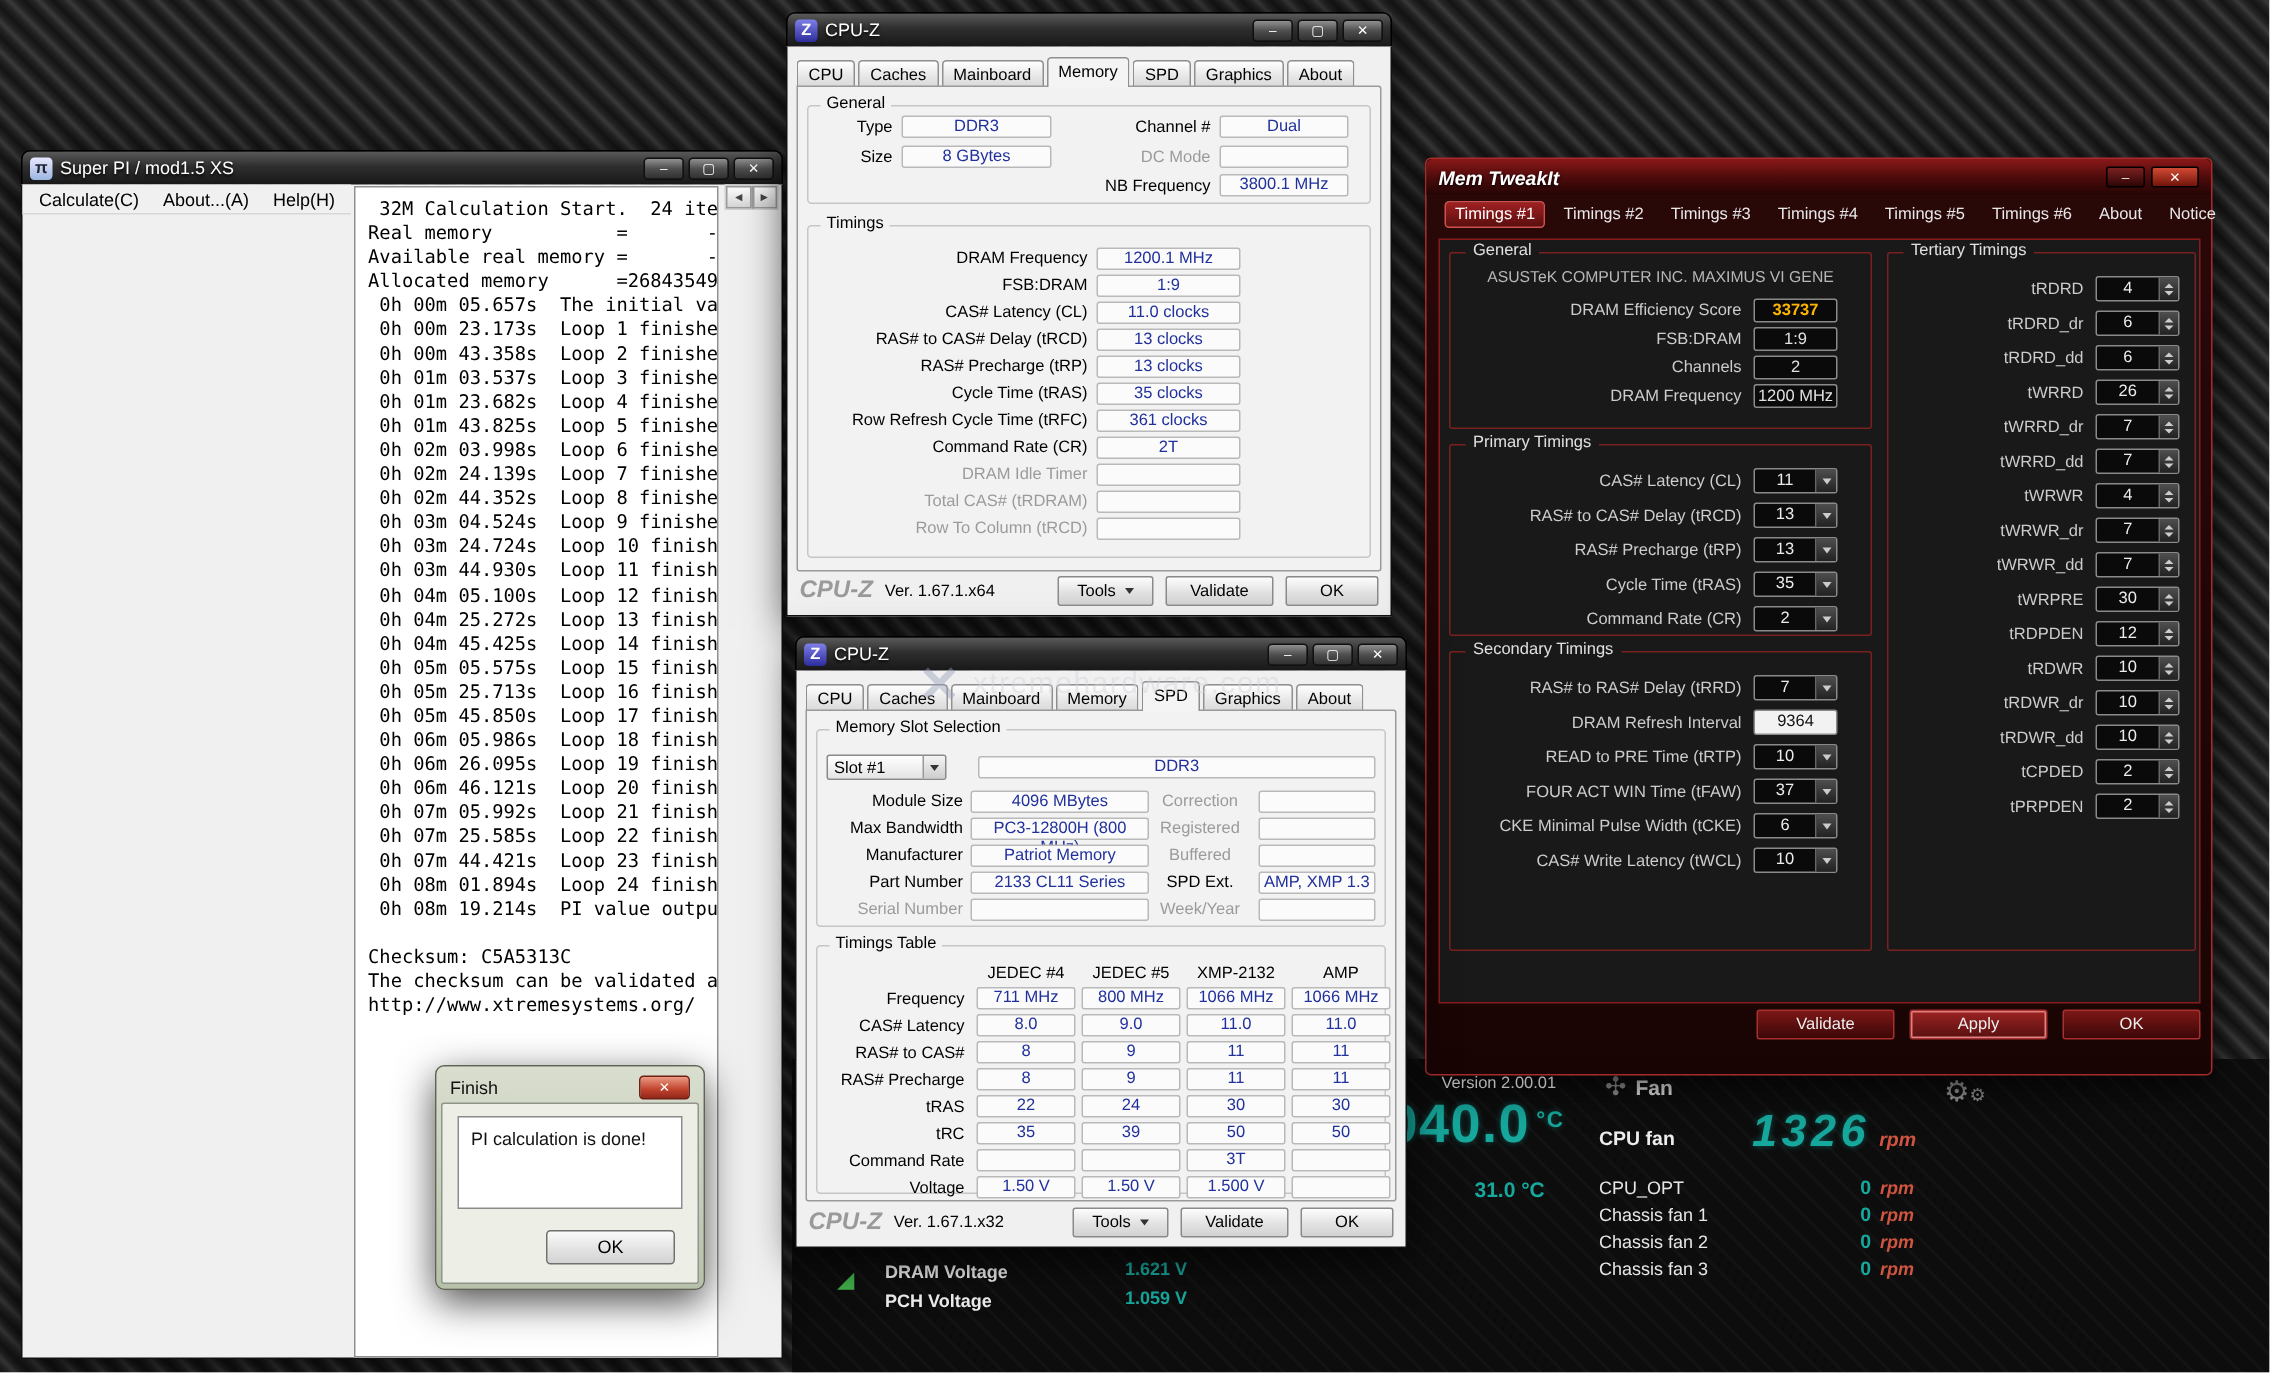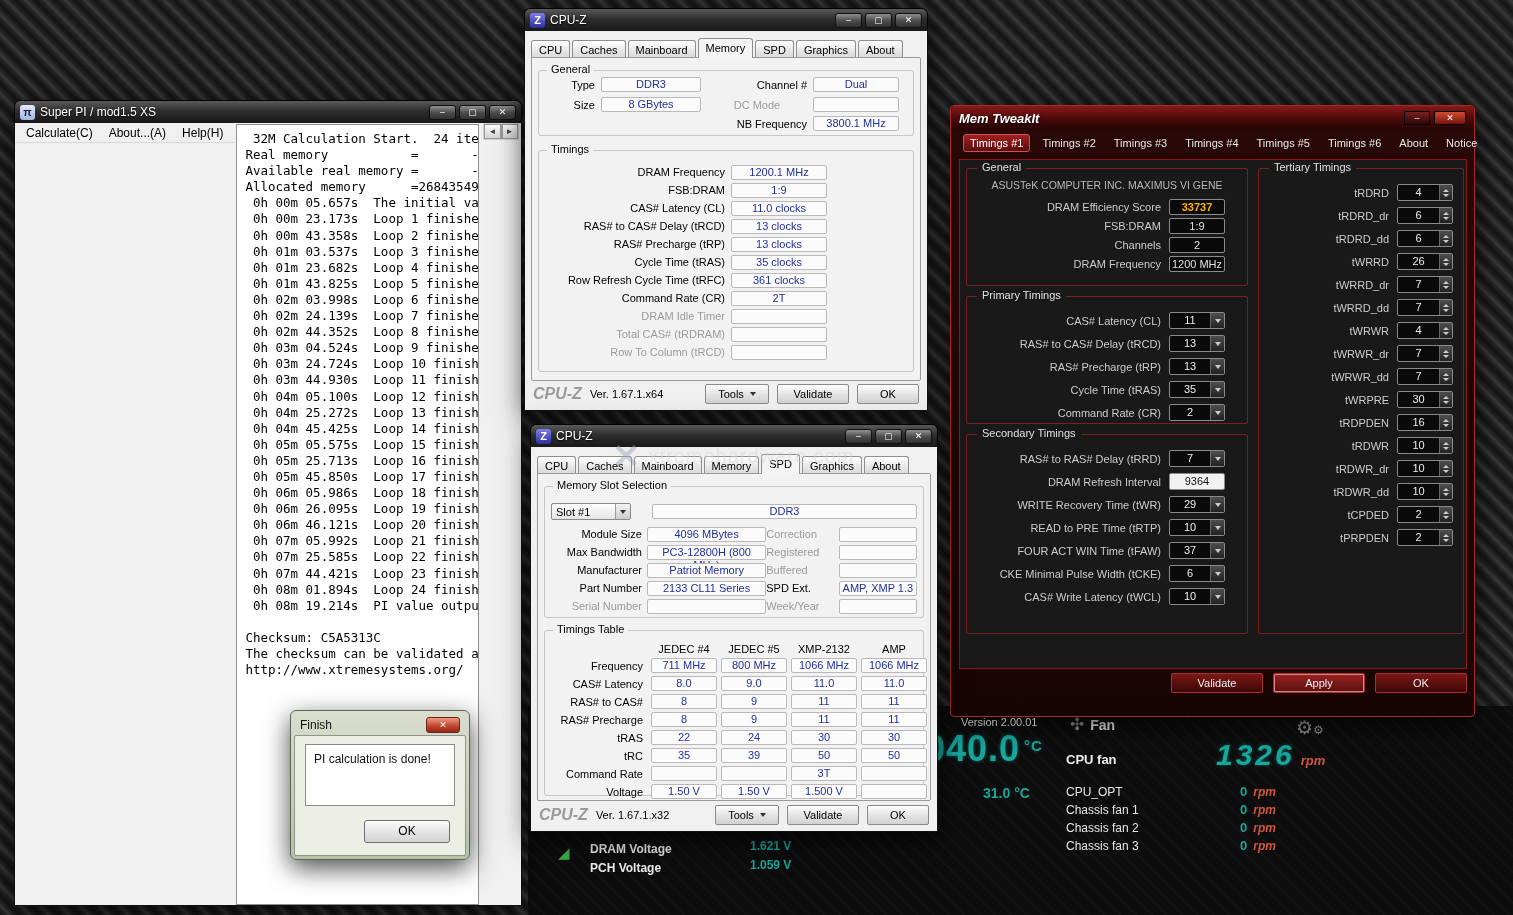--- a/index.html
+++ b/index.html
@@ -45,42 +45,42 @@
   background:linear-gradient(#ffffff,#e6e6e6 60%,#d9d9d9); margin-right:2px; white-space:nowrap; }
 .cz-tab.active { background:#f4f4f4; padding-bottom:4px; position:relative; z-index:3; }
 .cz-pane { position:absolute; left:6px; right:6px; top:26px; border:1px solid #9a9a9a; background:#f2f2f2;
   border-radius:0 2px 2px 2px; z-index:2; }
 .cz-group { position:absolute; left:6px; right:6px; border:1px solid #c6c6c6; border-radius:3px; }
 .cz-glabel { position:absolute; top:-8px; left:8px; background:#f2f2f2; padding:0 4px; font-size:11px; }
 .cz-box { border:1px solid #b9b9b9; background:#fbfbfb; color:#20309c; height:15px; line-height:13px;
   text-align:center; border-radius:2px; font-size:11px; }
 .abs { position:absolute; }
 .rlbl { text-align:right; }
-.muted { color:#9b9b9b;text-align:center; }
+.muted { color:#9b9b9b; }
 .cz-trows { position:absolute; top:12px; left:4px; right:4px; }
 .cz-trow { display:flex; align-items:center; height:18px; }
 .cz-tlbl { width:188px; text-align:right; padding-right:6px; }
 .cz-tbox { width:96px; }
 .cz-footer { position:absolute; left:8px; right:8px; bottom:5px; height:22px; display:flex; align-items:center; }
 .cz-brand { font-size:16px; font-style:italic; font-weight:bold; color:#9a9a9a; }
 .cz-ver { margin-left:8px; font-size:11px; }
 .cz-btn { height:20px; border:1px solid #8a8a8a; border-radius:2px;
   background:linear-gradient(#fdfdfd,#e2e2e2 55%,#d2d2d2); font-size:11px;
   display:flex; align-items:center; justify-content:center; }
 .cz-tools { width:64px; margin-left:auto; }
 .cz-validate { width:72px; margin-left:8px; }
 .cz-ok { width:62px; margin-left:8px; }
 .dd-tri { width:0; height:0; border-left:3px solid transparent; border-right:3px solid transparent;
   border-top:4px solid #333; margin-left:6px; }
 
 .spd-rows { position:absolute; top:14px; left:6px; right:6px; }
 .spd-row { display:flex; align-items:center; height:18px; }
 .spd-lbl { width:98px; text-align:right; padding-right:5px; }
 .spd-box { width:122px; }
-.spd-rlbl { width:74px; text-align:left; padding-right:5px; }
+.spd-rlbl { width:74px; text-align:center; padding-right:5px; }
 .spd-rbox { width:80px; }
 .spd-slotrow { display:flex; align-items:center; height:21px; margin-bottom:3px; }
 .spd-select { width:80px; height:17px; border:1px solid #8a8a8a; border-radius:2px;
   background:linear-gradient(#ffffff,#e4e4e4); display:flex; align-items:center; overflow:hidden; }
 .spd-select .sval { flex:1; padding-left:4px; font-size:11px; }
 .spd-select .sdd { width:15px; height:100%; background:linear-gradient(#f4f4f4,#cdcdcd);
   border-left:1px solid #9a9a9a; display:flex; align-items:center; justify-content:center; }
 .spd-type { flex:1; margin-left:21px; }
 .spd-grid { position:absolute; top:12px; left:6px; display:grid;
   grid-template-columns:96px repeat(4,66px); column-gap:4px; row-gap:3px; align-items:center; }
@@ -191,21 +191,21 @@
     <div class="m" style="left:542px; top:8px;">
       <span class="m-fanicon">✣</span><span class="m-fantitle">Fan</span>
     </div>
     <div class="m" style="left:768px; top:10px;">
       <span class="m-gear" style="font-size:19px;">⚙</span><span class="m-gear" style="font-size:12px;">⚙</span>
     </div>
 
     <div class="m" style="left:538px; top:44px;">
       <span class="m-fanlbl-big">CPU fan</span>
     </div>
-    <div class="m" style="left:640px; top:32px;margin-left:48px;">
+    <div class="m" style="left:640px; top:32px;">
       <span class="teal m-fanval-big">1326</span><span class="rpm m-rpm-big">rpm</span>
     </div>
 
     <div class="m m-fanrow" style="left:538px; top:78px;">
       <span class="m-fanlbl">CPU_OPT</span>
       <span class="teal m-fanval">0</span>
       <span class="rpm m-rpm">rpm</span>
     </div>
     <div class="m m-fanrow" style="left:538px; top:96px;">
       <span class="m-fanlbl">Chassis fan 1</span>
@@ -633,29 +633,20 @@
                 <span class="mt-arrow">
                   <i></i>
                 </span>
               </span>
             </div>
           <div class="mt-row">
               <span class="mt-lbl">DRAM Refresh Interval</span>
               <span class="mt-edit">9364</span>
             </div>
           <div class="mt-row">
-              <span class="mt-lbl">WRITE Recovery Time (tWR)</span>
-              <span class="mt-combo">
-                <span class="cval">29</span>
-                <span class="mt-arrow">
-                  <i></i>
-                </span>
-              </span>
-            </div>
-          <div class="mt-row">
               <span class="mt-lbl">READ to PRE Time (tRTP)</span>
               <span class="mt-combo">
                 <span class="cval">10</span>
                 <span class="mt-arrow">
                   <i></i>
                 </span>
               </span>
             </div>
           <div class="mt-row">
               <span class="mt-lbl">FOUR ACT WIN Time (tFAW)</span>
@@ -786,21 +777,21 @@
                 <span class="cval">30</span>
                 <span class="mt-updown">
                   <i class="up"></i>
                   <i class="dn"></i>
                 </span>
               </span>
             </div>
           <div class="mt-row">
               <span class="mt-lbl">tRDPDEN</span>
               <span class="mt-spin">
-                <span class="cval">16</span>
+                <span class="cval">12</span>
                 <span class="mt-updown">
                   <i class="up"></i>
                   <i class="dn"></i>
                 </span>
               </span>
             </div>
           <div class="mt-row">
               <span class="mt-lbl">tRDWR</span>
               <span class="mt-spin">
                 <span class="cval">10</span>

